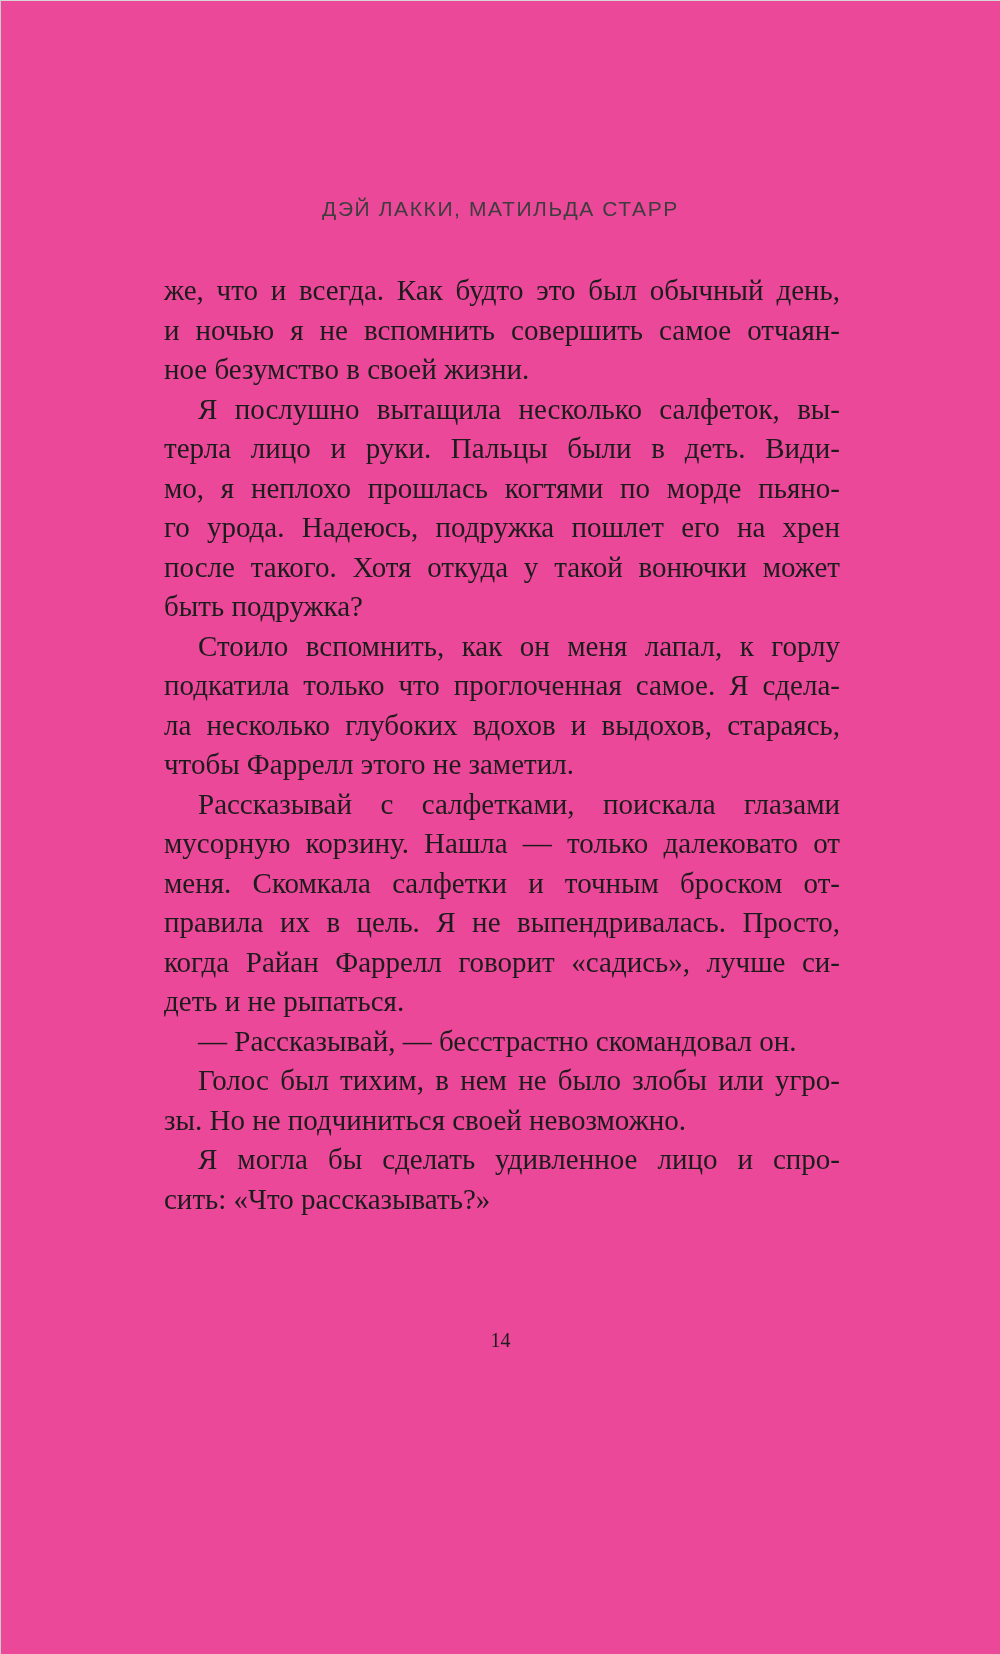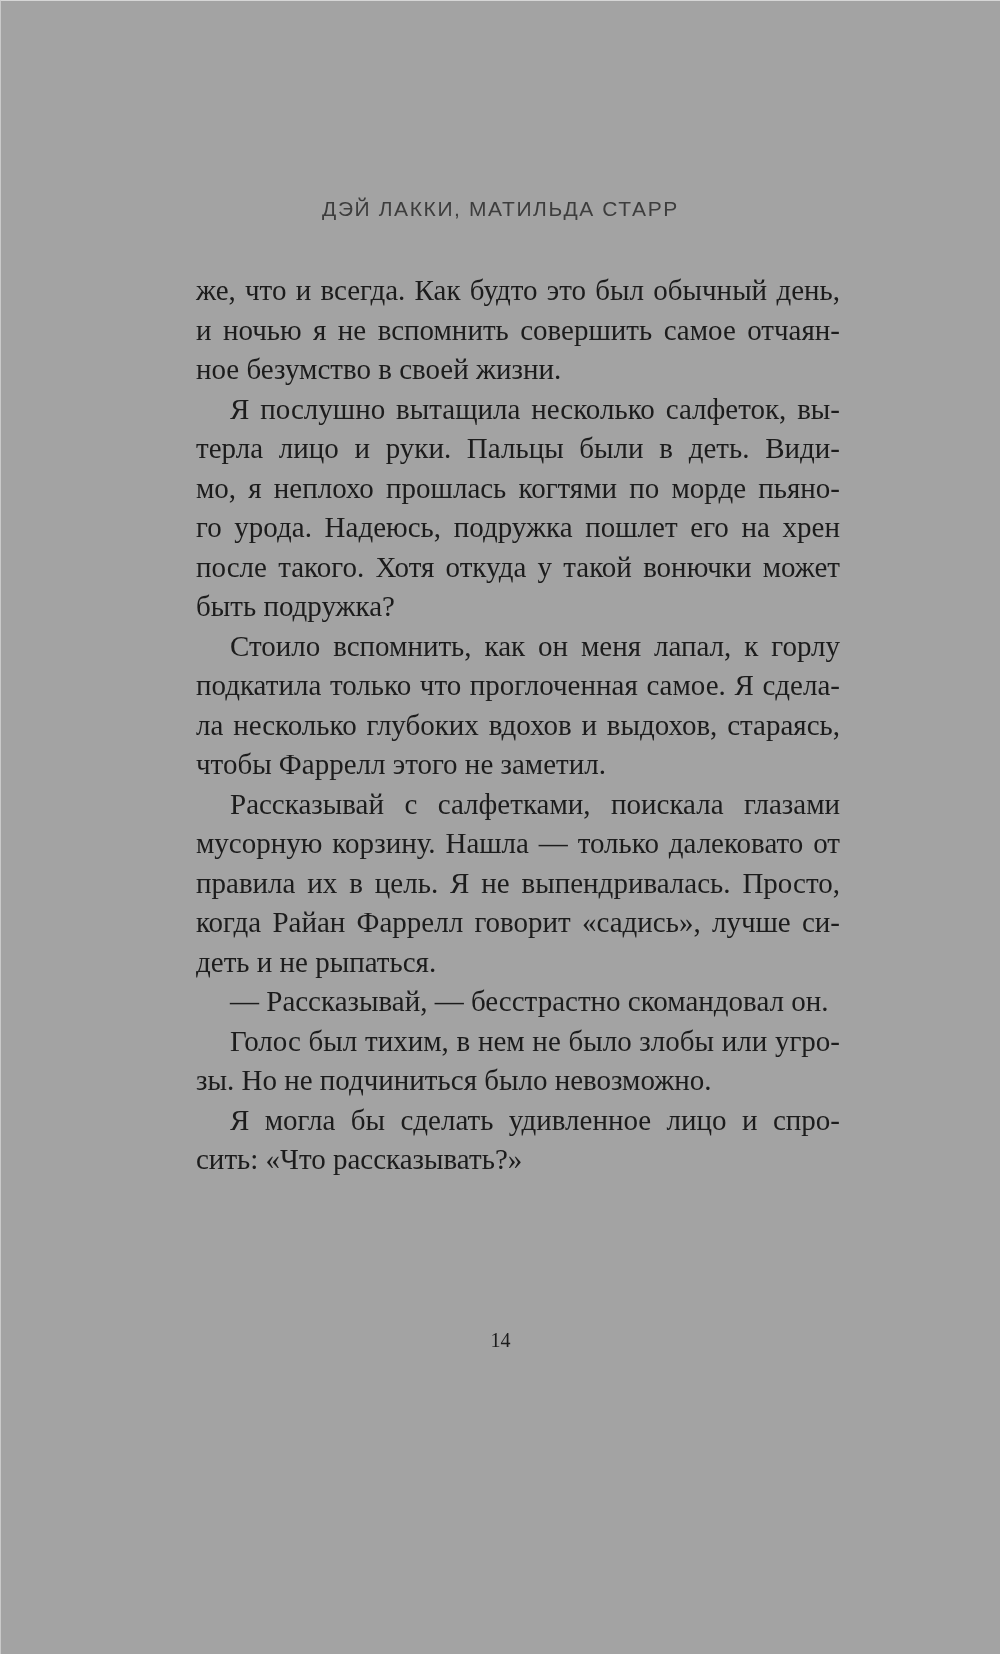--- a/index.html
+++ b/index.html
@@ -1,21 +1,21 @@
 <!DOCTYPE html>
 <html><head>
 <meta charset="utf-8">
 <style>
   * { margin: 0; padding: 0; box-sizing: border-box; }
   html, body { background: #ffffff; }
   .book-page {
     position: relative;
     width: 1000px;
     height: 1654px;
-    background: #a3a3a3;
+    background: #ec4899;
     border-left: 1px solid #c9c9c9;
     border-top: 1px solid #d6d6d6;
     overflow: hidden;
     color: #1e1e1e;
     padding-left: 20px;
   }
   .running-header {
     position: absolute;
     top: 196px;
     left: 0;
@@ -35,21 +35,20 @@
     font-family: "Liberation Serif", serif;
     font-size: 29px;
     line-height: 39.5px;
     color: #1c1c1c;
   }
   .paragraph { }
   .line {
     text-align: justify;
     text-align-last: justify;
     white-space: normal;
-    margin-left: 32px;
   }
   .line.last {
     text-align-last: left;
   }
   .line.indent {
     text-indent: 34px;
     font-family: Liberation Serif, serif;
   }
   .page-number {
     position: absolute;
@@ -84,30 +83,31 @@
       </div>
       <div class="paragraph">
         <div class="line indent">Стоило вспомнить, как он меня лапал, к горлу</div>
         <div class="line">подкатила только что проглоченная самое. Я сдела-</div>
         <div class="line">ла несколько глубоких вдохов и выдохов, стараясь,</div>
         <div class="line last">чтобы Фаррелл этого не заметил.</div>
       </div>
       <div class="paragraph">
         <div class="line indent">Рассказывай с салфетками, поискала глазами</div>
         <div class="line">мусорную корзину. Нашла — только далековато от</div>
+        <div class="line">меня. Скомкала салфетки и точным броском от-</div>
         <div class="line">правила их в цель. Я не выпендривалась. Просто,</div>
         <div class="line">когда Райан Фаррелл говорит «садись», лучше си-</div>
         <div class="line last">деть и не рыпаться.</div>
       </div>
       <div class="paragraph">
         <div class="line last indent">— Рассказывай, — бесстрастно скомандовал он.</div>
       </div>
       <div class="paragraph">
         <div class="line indent">Голос был тихим, в нем не было злобы или угро-</div>
-        <div class="line last">зы. Но не подчиниться было невозможно.</div>
+        <div class="line last">зы. Но не подчиниться своей невозможно.</div>
       </div>
       <div class="paragraph">
         <div class="line indent">Я могла бы сделать удивленное лицо и спро-</div>
         <div class="line last">сить: «Что рассказывать?»</div>
       </div>
     </div>
 
   <div class="page-number">14</div>
 </div>
 

